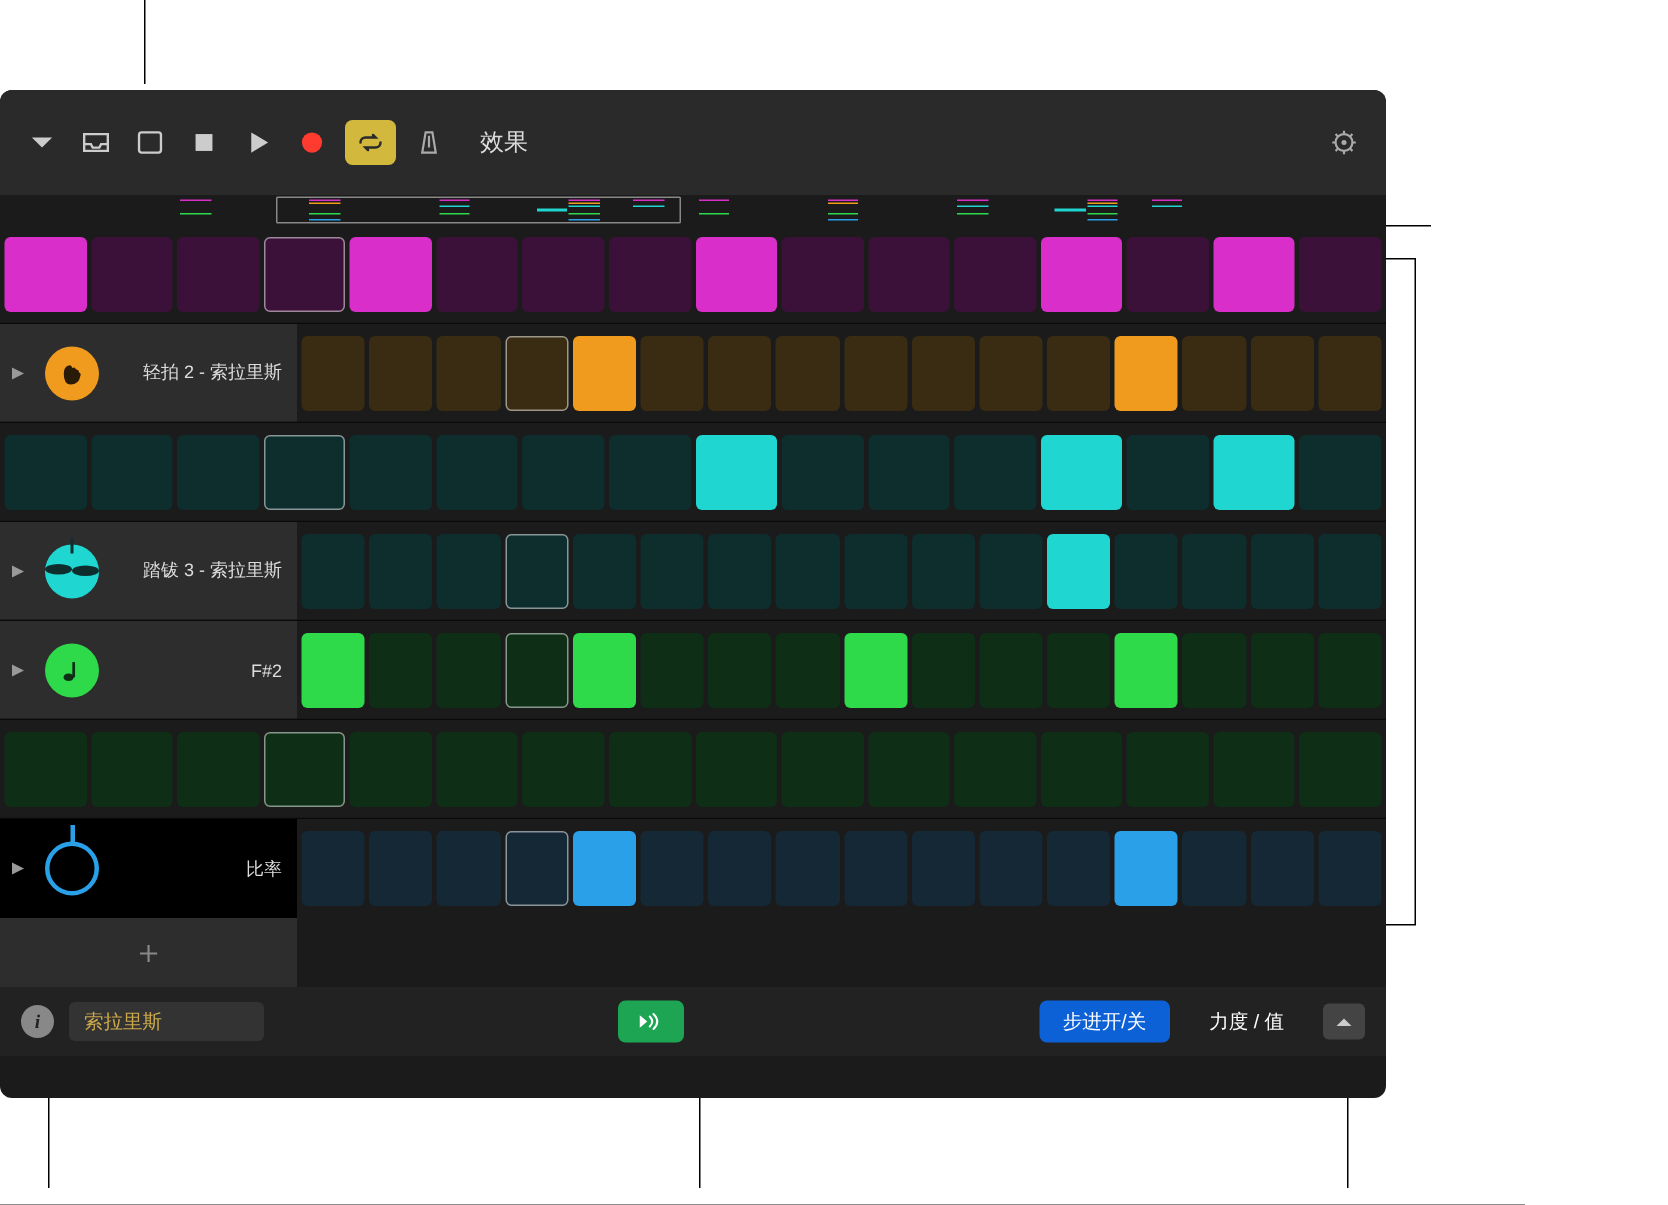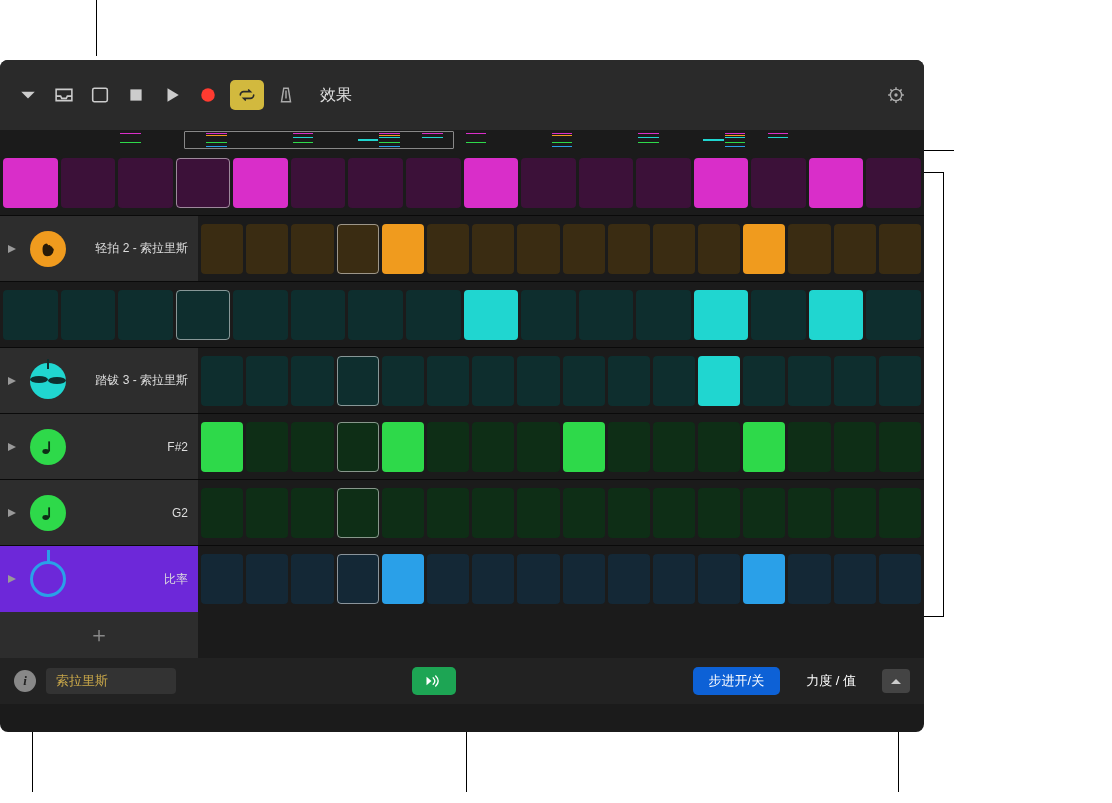--- a/index.html
+++ b/index.html
@@ -39,21 +39,21 @@
 .overview-inner { width: 690px; height: 14px; display: flex; gap: 1px; position: relative; }
 .ov-focus { position: absolute; left: 64px; top: -2px; width: 270px; height: 18px; border: 1px solid #888; border-radius: 1px; pointer-events: none; }
 .ov-seg { flex: 1; display: flex; flex-direction: column; gap: 1px; }
 .ov-bar { height: 2px; }
 
 
 .rows { display: flex; flex-direction: column; flex: 1; }
 .row { height: 66px; display: flex; border-bottom: 1px solid #0a0a0a; }
 .row:last-child { border-bottom: none; }
 .row-header { width: 198px; display: flex; align-items: center; background: #2d2d2d; position: relative; }
-.row-header.selected { background: #6d28d9; }
+.row-header.selected { background: #000000; }
 .play-mini { width: 24px; display: flex; align-items: center; justify-content: center; color: #999; }
 .row-icon { width: 36px; height: 36px; border-radius: 50%; margin: 0 6px; display: flex; align-items: center; justify-content: center; flex-shrink: 0; }
 .row-label { flex: 1; text-align: right; color: #ddd; font-size: 12px; padding-right: 10px; }
 .row-steps { flex: 1; display: flex; align-items: center; gap: 3px; padding: 0 3px; }
 .step { flex: 1; height: 50px; border-radius: 4px; }
 .step.highlight { outline: 1px solid rgba(255,255,255,0.5); outline-offset: -1px; }
 
 
 .add-row { height: 46px; display: flex; }
 .add-header { width: 198px; background: #2d2d2d; display: flex; align-items: center; justify-content: center; color: #888; font-size: 22px; }
@@ -592,34 +592,20 @@
           <div class="step green-off"></div>
           <div class="step green-off"></div>
           <div class="step green-off"></div>
           <div class="step green-on"></div>
           <div class="step green-off"></div>
           <div class="step green-off"></div>
           <div class="step green-off"></div>
         </div>
       </div>
       <div class="row">
-        <div class="row-header">
-          <div class="play-mini">
-            <svg width="10" height="10" viewBox="0 0 10 10">
-              <path d="M1 1 L9 5 L1 9 Z" fill="currentColor"></path>
-            </svg>
-          </div>
-          <div class="row-icon icon-note">
-            <svg viewBox="0 0 16 16">
-              <ellipse cx="6" cy="12" rx="3" ry="2.2" fill="#0e2e16"></ellipse>
-              <rect x="8.2" y="3" width="1.6" height="9" fill="#0e2e16"></rect>
-            </svg>
-          </div>
-          <div class="row-label">G2</div>
-        </div>
         <div class="row-steps" style="background: rgb(27, 27, 27);">
           <div class="step green-off"></div>
           <div class="step green-off"></div>
           <div class="step green-off"></div>
           <div class="step green-off highlight"></div>
           <div class="step green-off"></div>
           <div class="step green-off"></div>
           <div class="step green-off"></div>
           <div class="step green-off"></div>
           <div class="step green-off"></div>

